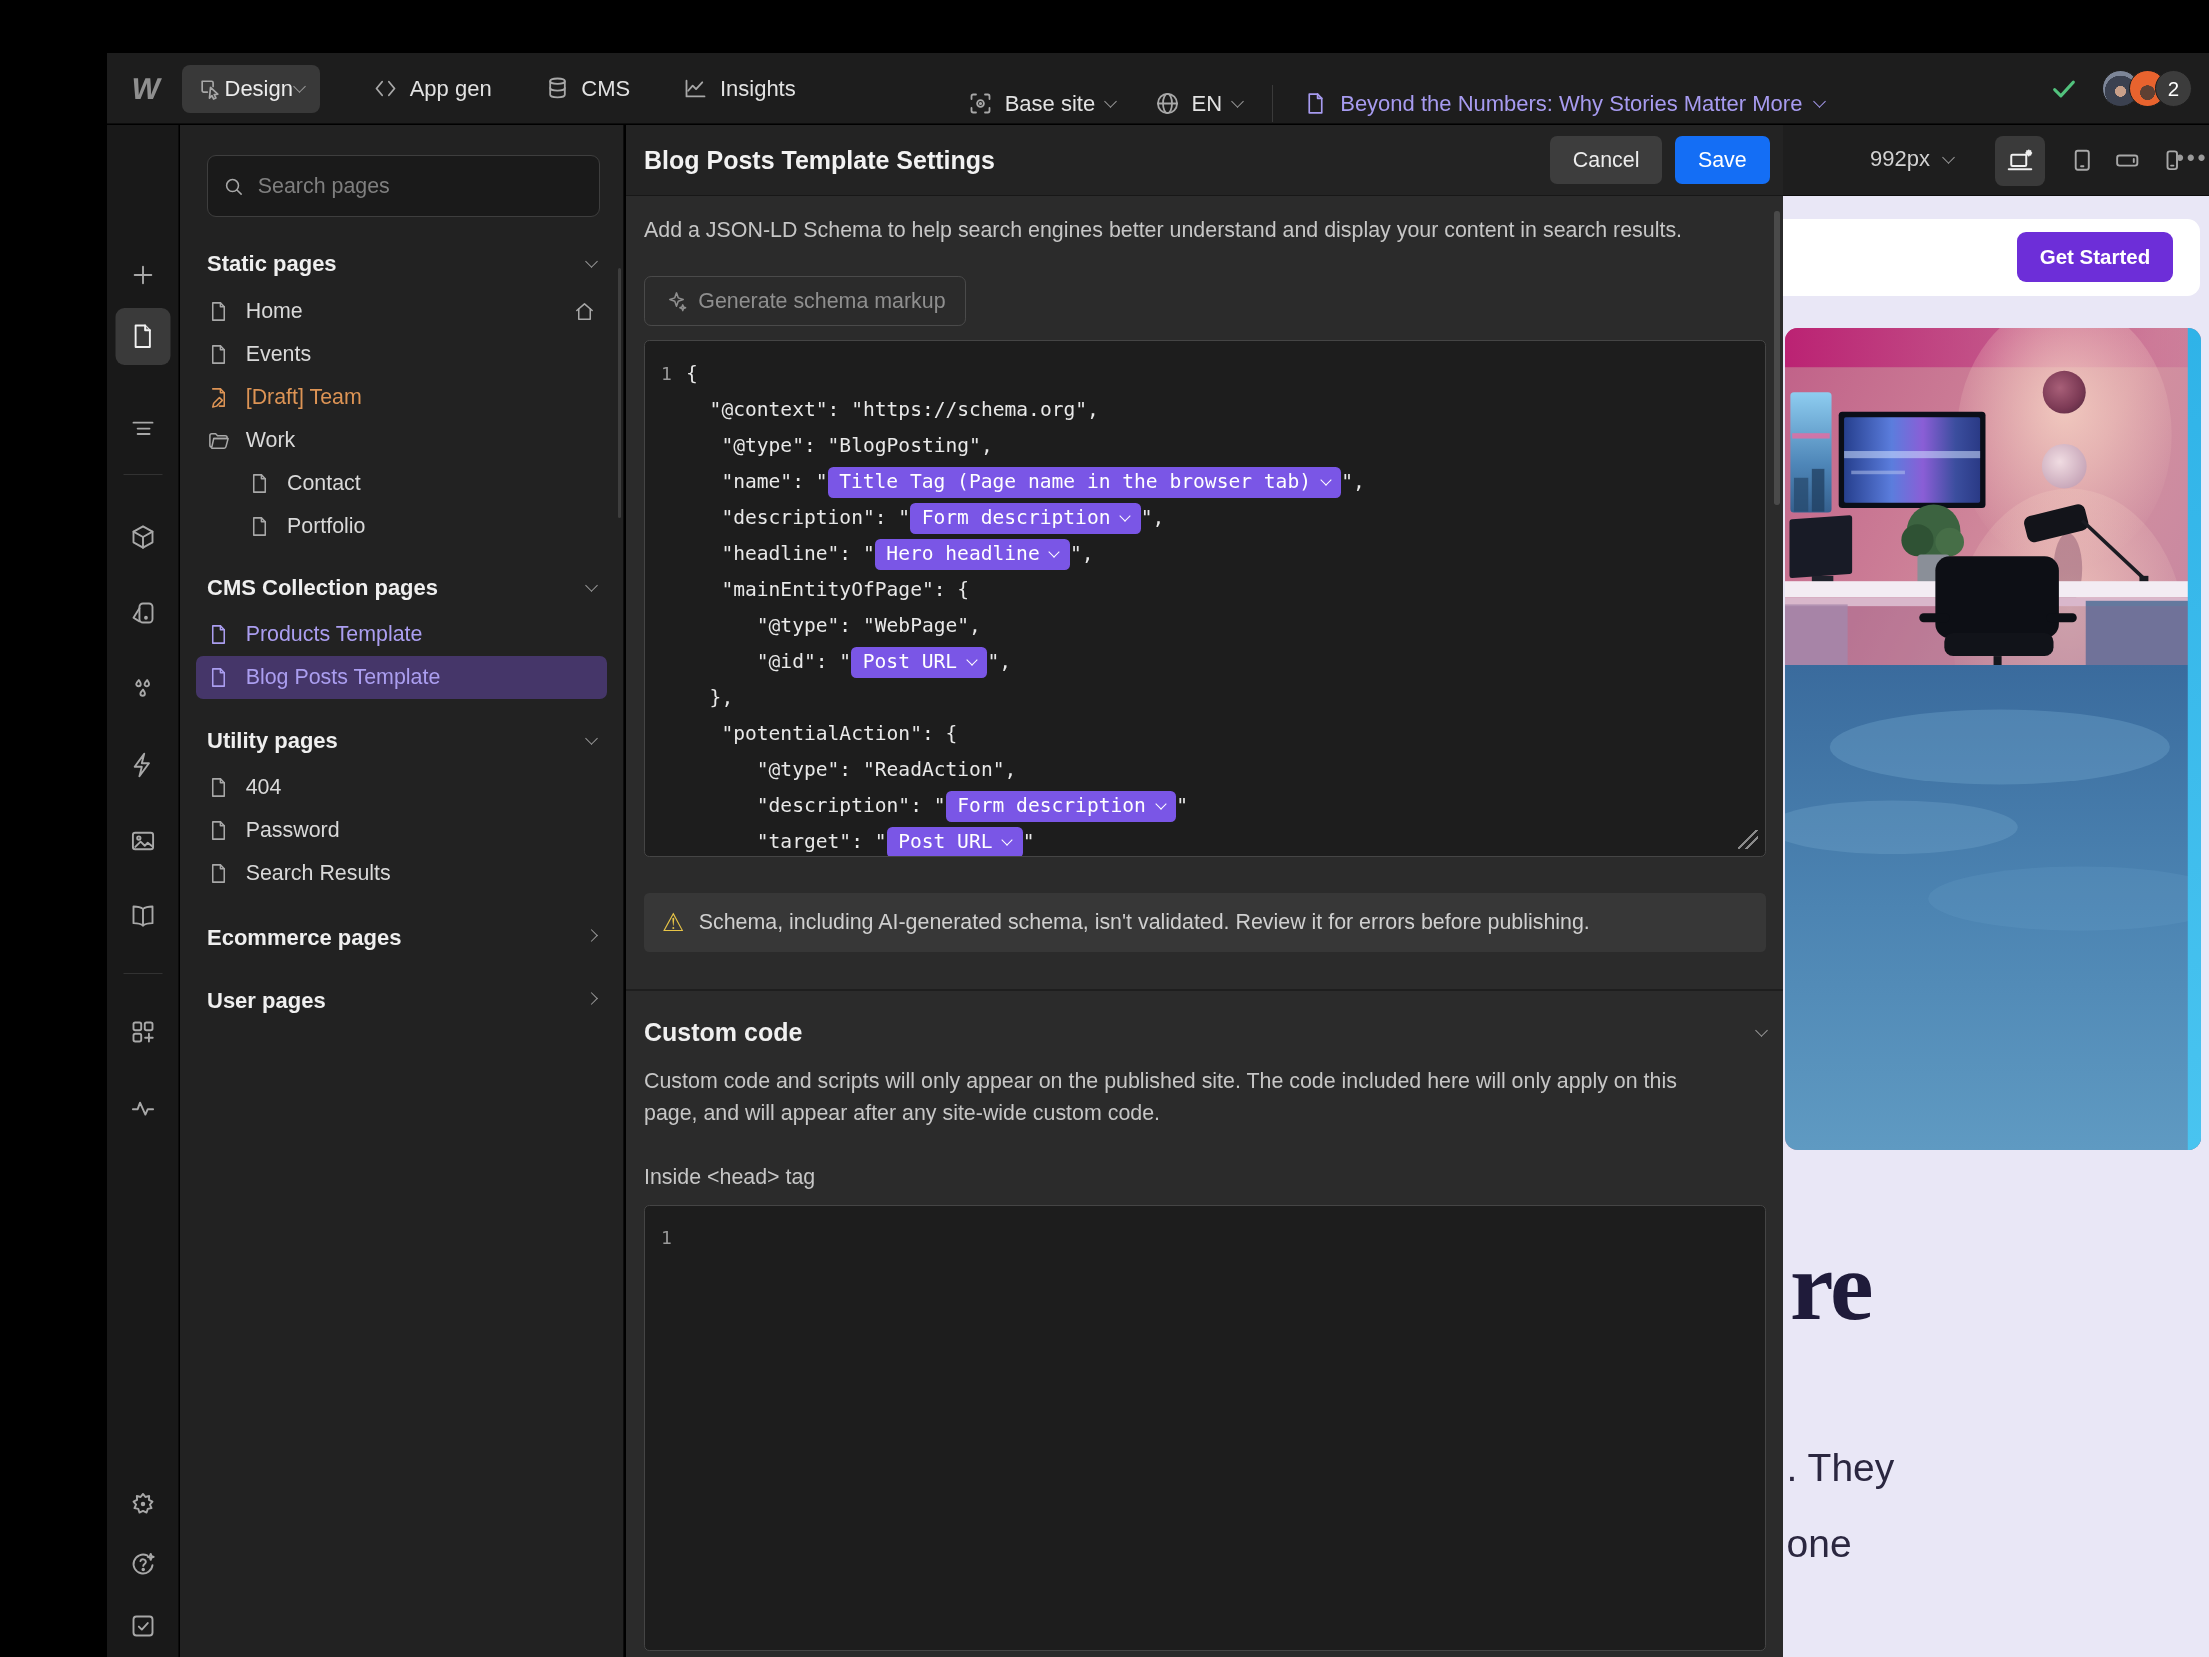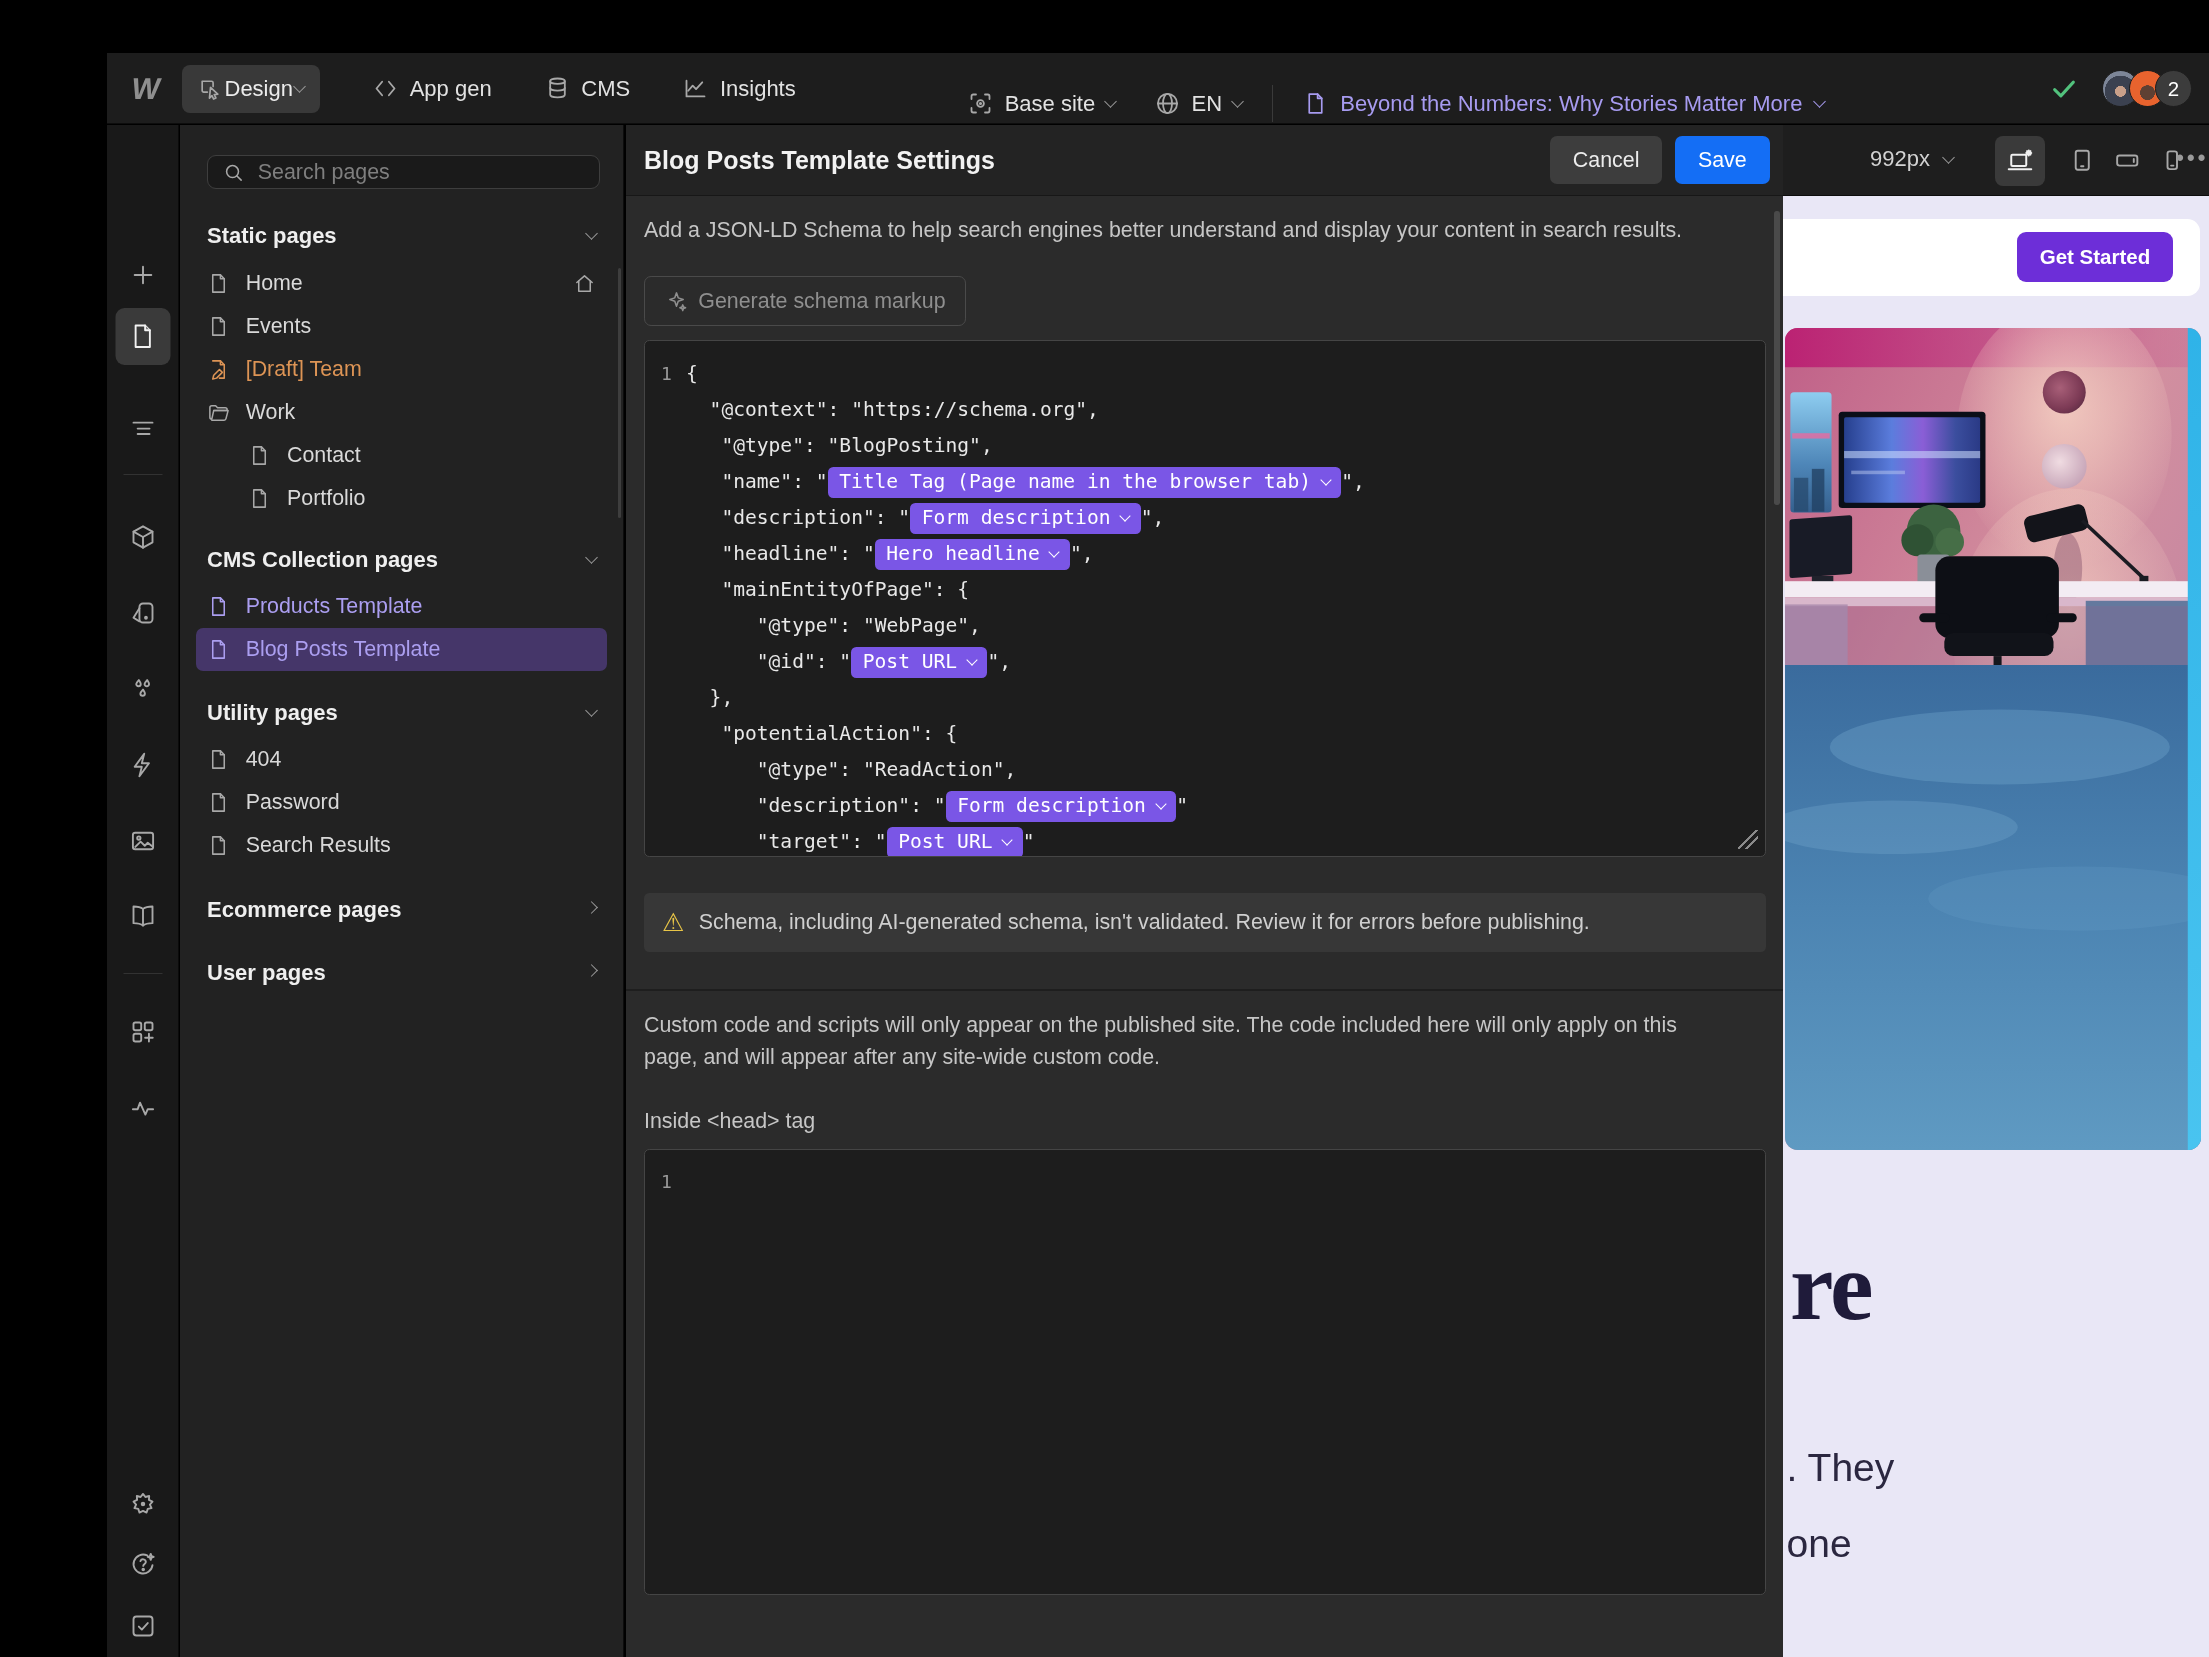--- a/index.html
+++ b/index.html
@@ -36,21 +36,21 @@
   .rail-ic { position:absolute; left:50%; transform:translate(-50%,-50%); width:28.5px; height:28.5px; }
   .rail-active { position:absolute; left:50%; transform:translateX(-50%); top:183px; width:55px; height:57px; background:#3a3a3a; border-radius:9px; display:flex; align-items:center; justify-content:center; }
   .rail-active .ic { stroke:#f2f2f2; }
   .rail-div { position:absolute; left:50%; transform:translateX(-50%); width:39px; height:0.9px; background:#323232; }
 
   
   .pages { position:absolute; left:180px; top:125px; bottom:0; width:444px; background:#222; border-right:1.8px solid #0c0c0c; }
   .pages-head { display:flex; align-items:center; padding:23px 23px 0 27px; }
   .pages-title { font-size:25px; font-weight:700; color:#f2f2f2; flex:1; }
   .pages-head .hico { margin-left:23px; }
-  .searchbox { display:flex; align-items:center; gap:12.5px; margin:30px 23px 0 27px; height:34px; border:0.9px solid #3e3e3e; border-radius:9px; background:#1a1a1a; padding:0 14.3px; }
+  .searchbox { display:flex; align-items:center; gap:12.5px; margin:30px 23px 0 27px; height:62px; border:0.9px solid #3e3e3e; border-radius:9px; background:#1a1a1a; padding:0 14.3px; }
   .searchbox input { flex:1; background:transparent; border:none; outline:none; color:#cfcfcf; font-size:21.4px; font-family:"Liberation Sans",sans-serif; }
   .searchbox input::placeholder { color:#7f7f7f; }
   .sec-h { display:flex; align-items:center; margin:34px 27px 0 27px; font-size:22px; font-weight:700; color:#efefef; }
   .sec-h .spacer { flex:1; }
   .plist { margin-top:12.5px; }
   .prow { display:flex; align-items:center; gap:16px; height:43px; margin:0 16px; padding:0 10.7px; border-radius:7.1px; font-size:21.4px; color:#d9d9d9; }
   .prow.ind { padding-left:52px; }
   .prow.draft { color:#dd9455; }
   .prow.draft .ic { stroke:#dd9455; }
   .prow.tpl { color:#ab9ef0; }
@@ -459,20 +459,24 @@
       <div class="resize-h"></div>
     </div>
 
     <div class="warnbox">
       <span class="warn-ic">⚠</span>
       <span>Schema, including AI-generated schema, isn't validated. Review it for errors before publishing.</span>
     </div>
 
     <div class="big-div"></div>
 
+    <div class="row-h">
+      <span class="t">Custom code</span>
+      <span class="chev"></span>
+    </div>
     <div class="desc">Custom code and scripts will only appear on the published site. The code included here will only apply on this page, and will appear after any site-wide custom code.</div>
 
     <div class="label-row" style="margin-top:36px">
       <span class="inlabel">Inside &lt;head&gt; tag</span>
     </div>
     <div class="editor2">
       <div class="code-line">
           <span class="gutter">1</span>
           <span class="code-content"></span>
         </div>

